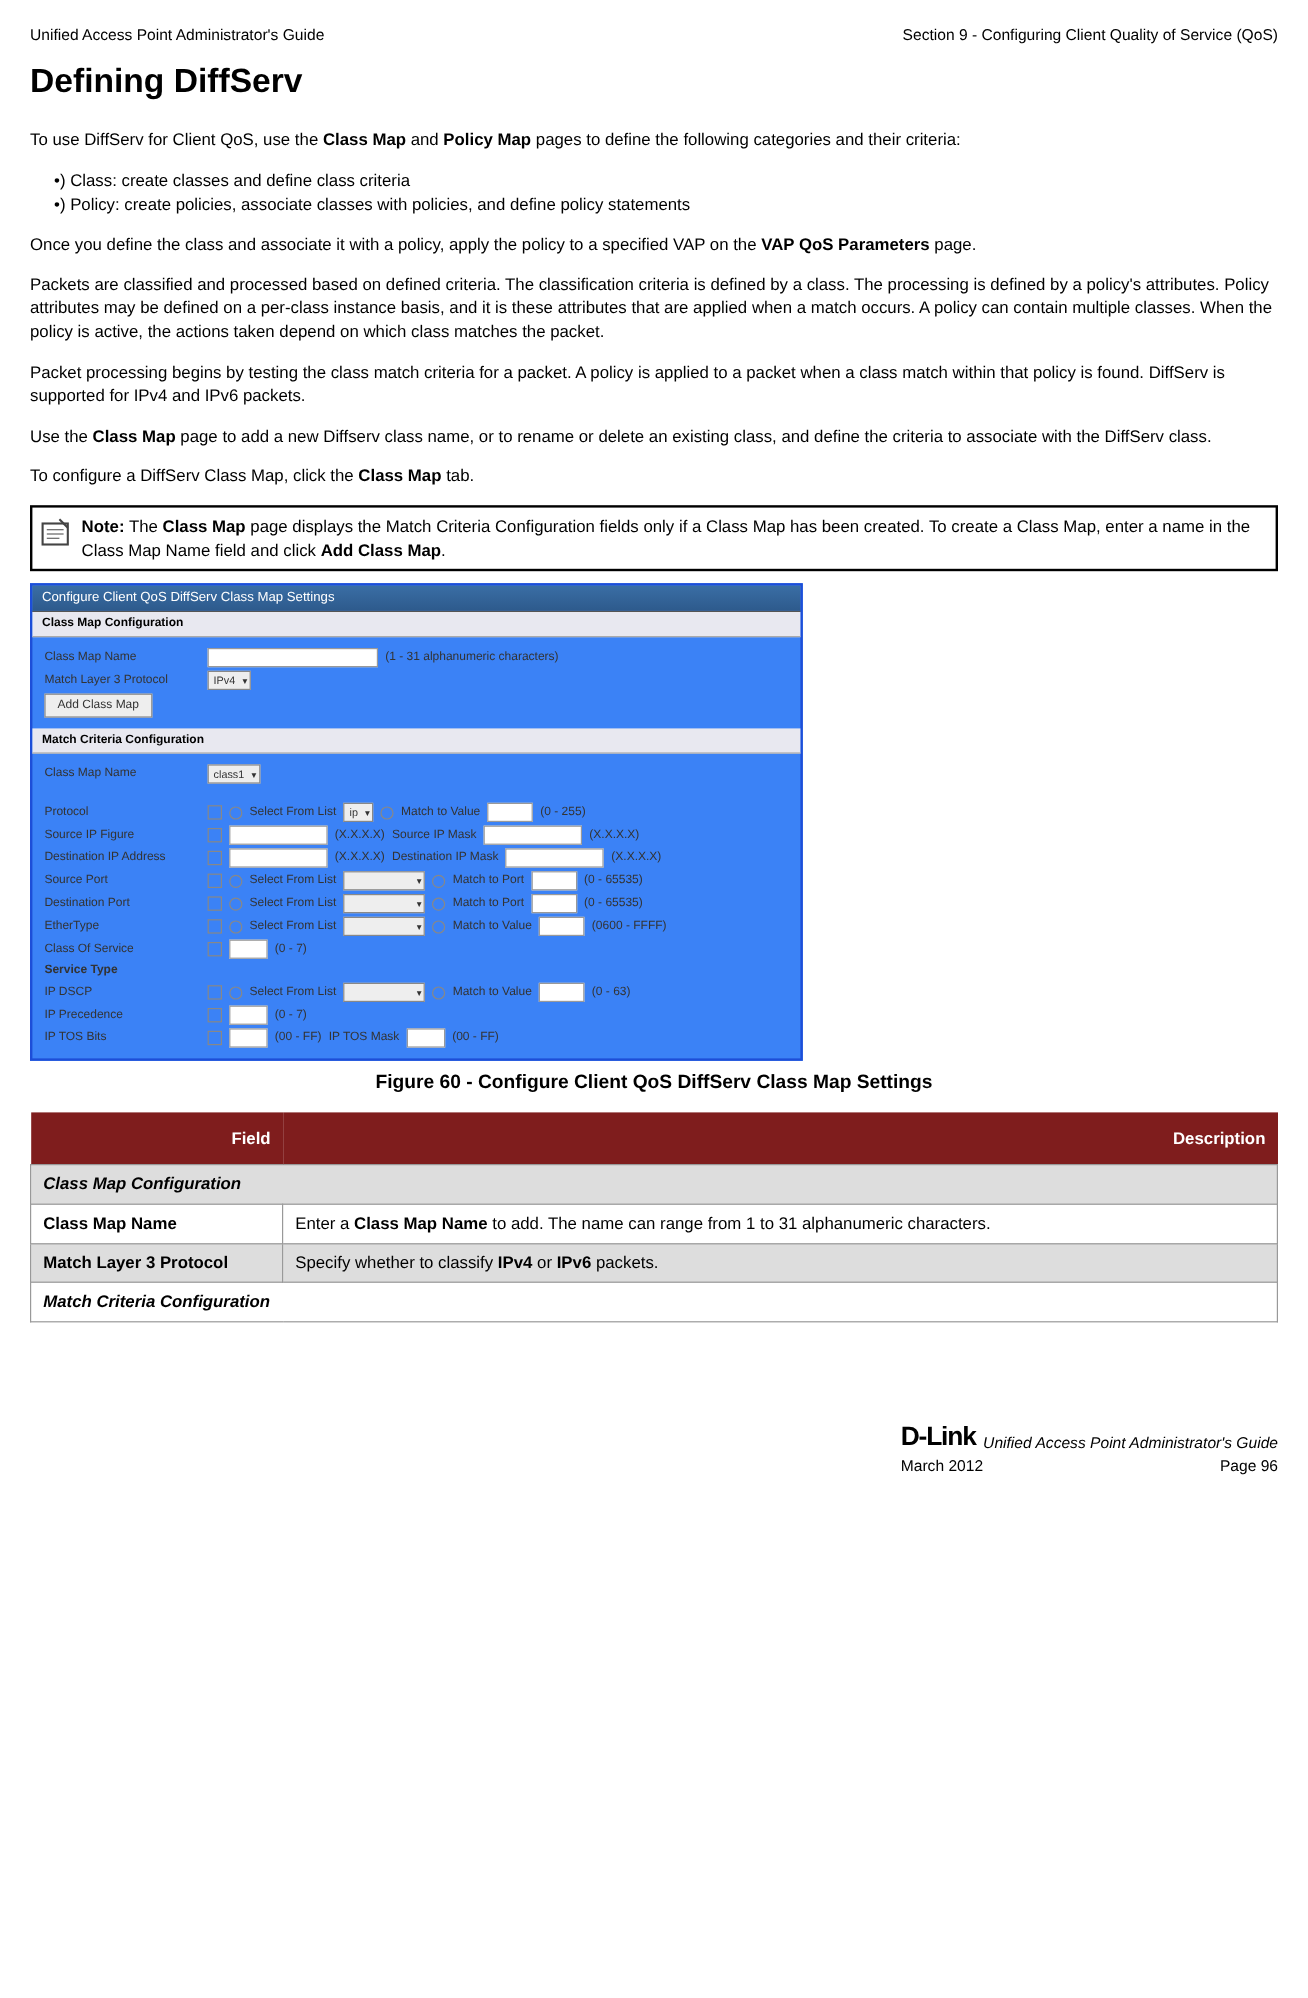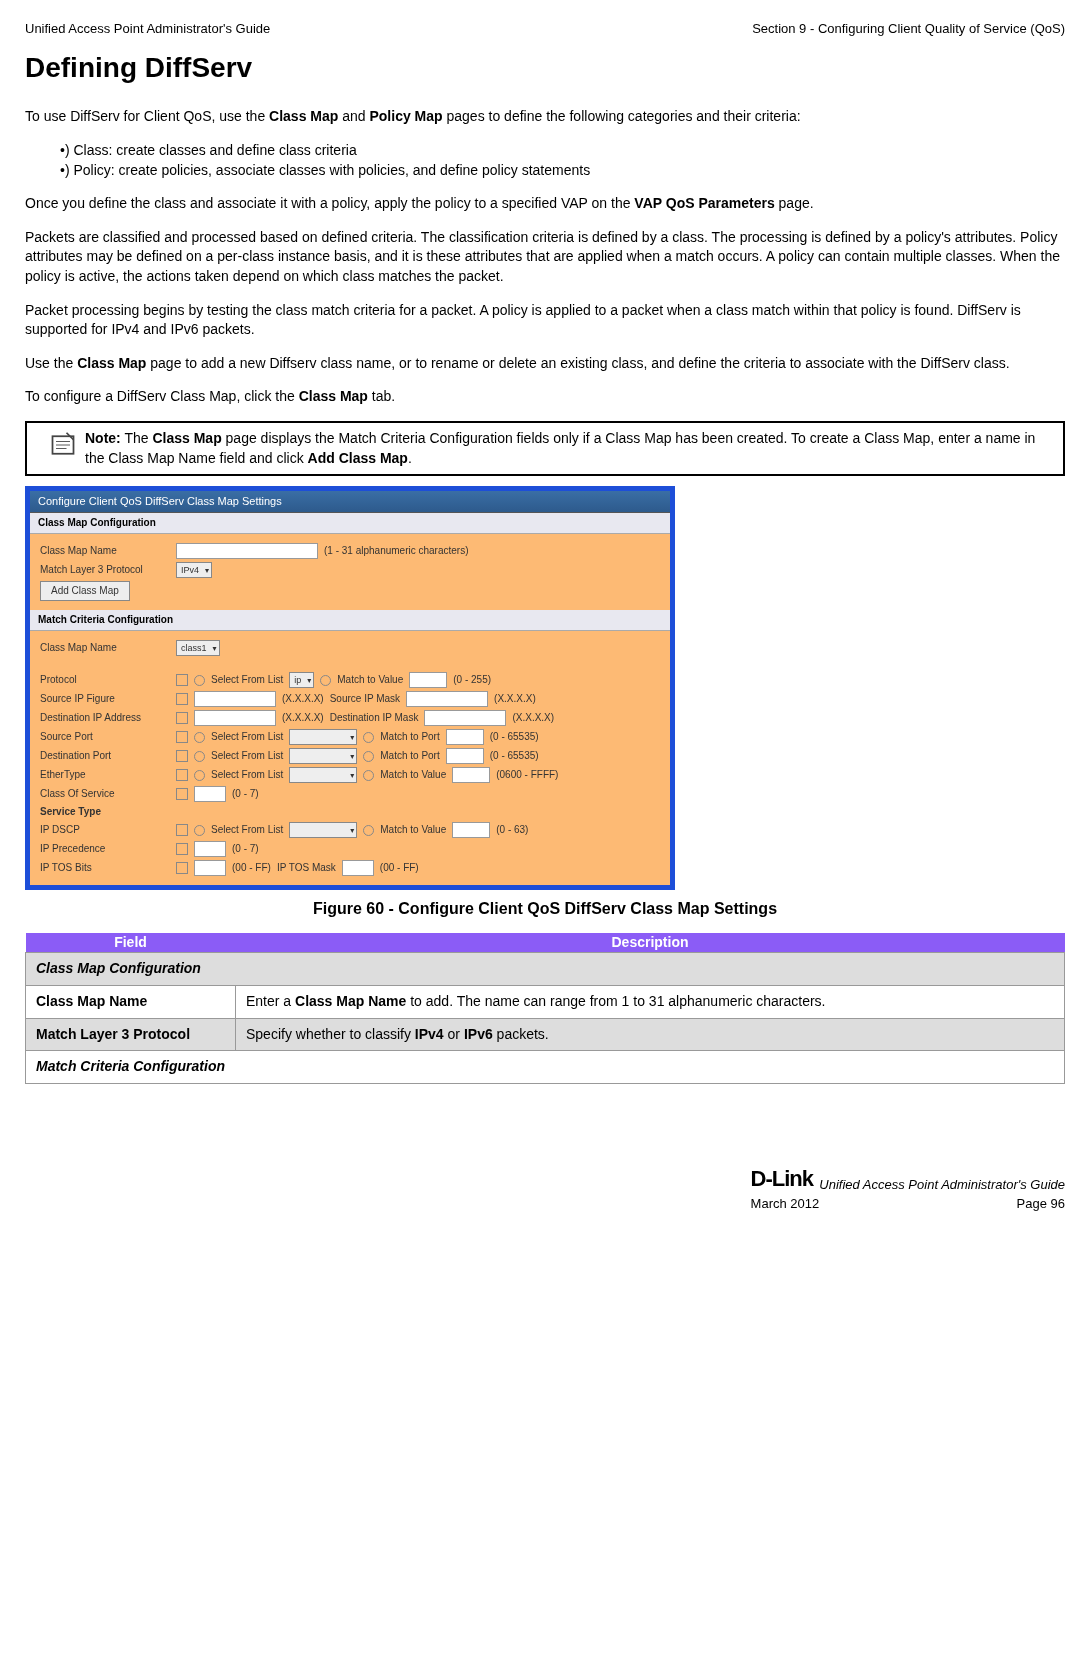--- a/index.html
+++ b/index.html
@@ -1,38 +1,38 @@
 <!DOCTYPE html>
 <html><head>
 <meta charset="utf-8">
 <style>
 body{font-family:Arial,Helvetica,sans-serif;margin:0;padding:20px 25px;color:#000;font-size:14px;line-height:1.4;width:1040px}
 .header{display:flex;justify-content:space-between;font-size:13px;margin-bottom:8px}
 h1{font-size:28px;font-weight:bold;margin:10px 0 20px 0}
 p{margin:0 0 14px 0}
-.bullet-row{margin-left:35px}
-.note-box{border:2px solid #000;display:flex;padding:6px 22px;margin:10px 0;align-items:flex-start}
+.bullet-row{margin-left:20px}
+.note-box{border:2px solid #000;display:flex;padding:6px 5px;margin:10px 0;align-items:flex-start}
 .note-icon{width:36px;flex-shrink:0;padding-top:2px}
 .note-icon svg{width:28px;height:28px}
 .note-text{flex:1;font-size:14px}
-.figure-img{border:5px solid #1d4ed8;margin-top:10px;background:#fdba74}
+.figure-img{border:2px solid #1d4ed8;margin-top:10px;background:#3b82f6}
 .figure-titlebar{background:linear-gradient(#3a6ea5,#2d5a8c);color:#fff;font-size:11px;padding:3px 8px;border-bottom:1px solid #555}
 .fig-section{background:#e8e8f0;font-size:10px;font-weight:bold;padding:3px 8px;border-bottom:1px solid #aaa}
 .fig-body{padding:6px 10px;font-size:10px;color:#333}
 .fig-row{display:flex;align-items:center;margin:3px 0;gap:6px}
 .fig-label{width:130px;flex-shrink:0}
 .fig-input{border:1px solid #999;height:14px;background:#fff;display:inline-block}
 .fig-btn{border:1px solid #888;background:#eee;padding:2px 10px;font-size:10px;display:inline-block}
 .fig-chk{width:10px;height:10px;border:1px solid #888;display:inline-block;flex-shrink:0}
 .fig-radio{width:9px;height:9px;border:1px solid #888;border-radius:50%;display:inline-block;flex-shrink:0}
 .fig-select{border:1px solid #888;background:#eee;height:14px;display:inline-flex;align-items:center;padding:0 12px 0 4px;position:relative;font-size:9px}
 .fig-select:after{content:"▾";position:absolute;right:2px;font-size:8px}
 .figure-caption{text-align:center;font-weight:bold;font-size:16px;margin:8px 0 12px 0}
 table.desc{border-collapse:collapse;width:100%;font-size:14px}
-table.desc th{background:#8b5cf6;color:#fff;text-align:center;padding:0 10px;font-weight:bold}
+table.desc th{background:#7f1d1d;color:#fff;text-align:right;padding:12px 10px;font-weight:bold}
 table.desc td{padding:6px 10px;border:1px solid #999;vertical-align:top}
 .row-gray td{background:#ddd}
 .row-white td{background:#fff}
 .span-row td{font-style:italic;font-weight:bold}
 .footer{display:flex;justify-content:flex-end;align-items:flex-end;margin-top:80px;font-size:13px}
 .footer-logo{font-family:Arial;font-weight:bold;font-size:22px;letter-spacing:-1px}
 .footer-right{text-align:right;font-style:italic}
 </style>
 </head>
 <body>

